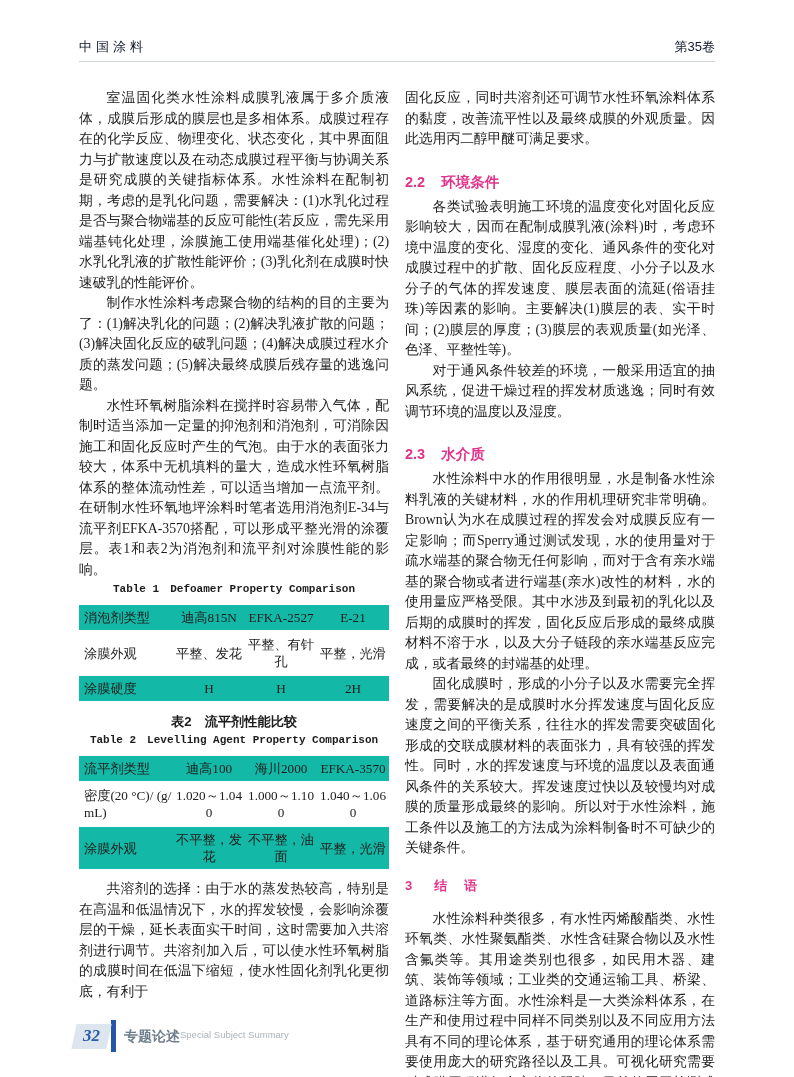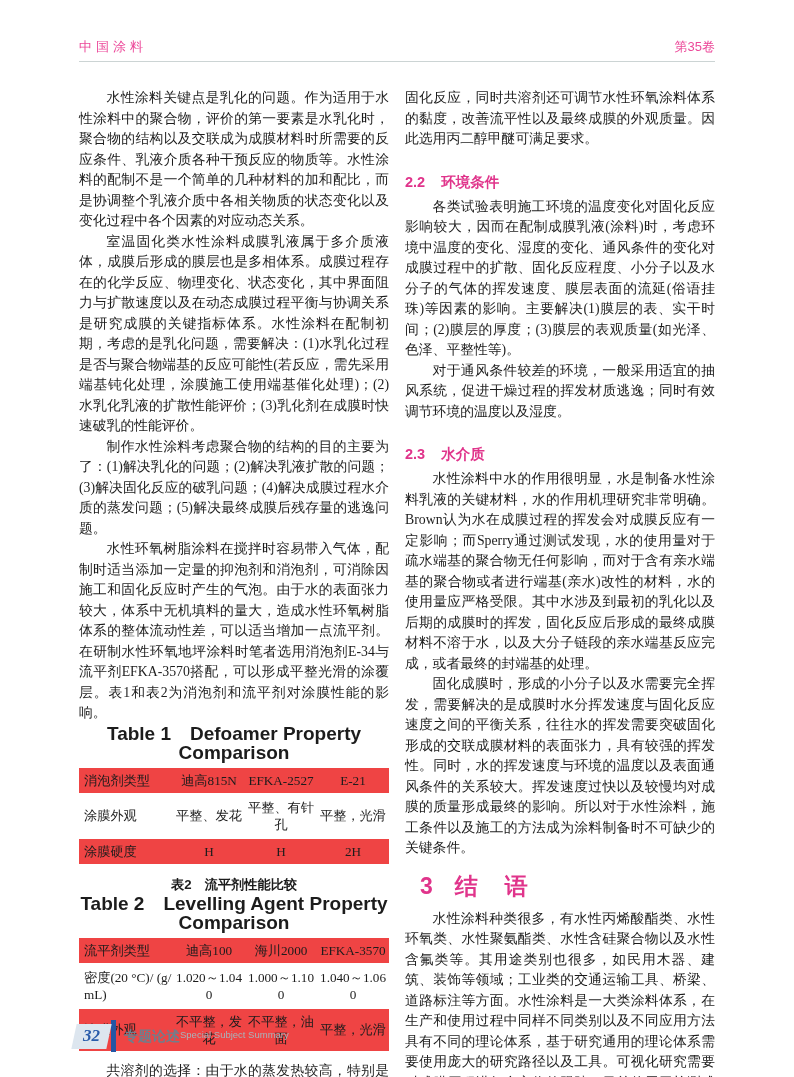--- a/index.html
+++ b/index.html
@@ -5,62 +5,62 @@
   html,body{margin:0;padding:0;}
   body{
     width:794px;height:1077px;background:#ffffff;position:relative;
     font-family:"Liberation Serif","DejaVu Serif",serif;color:#1c1c1c;
     overflow:hidden;
   }
   .page{padding:0 79px;}
   
   .running-head{
     margin-top:38px;display:flex;justify-content:space-between;align-items:flex-end;
-    font-size:13px;color:#ec4899;padding-bottom:5px;border-bottom:1px solid #ccd4d4;
+    font-size:13px;color:#0f172a;padding-bottom:5px;border-bottom:1px solid #ccd4d4;
     font-family:"Liberation Sans","DejaVu Sans",sans-serif;
   }
   .running-head .journal{letter-spacing:4px;}
   
   .columns{display:flex;gap:16px;margin-top:26px;}
   .col{width:310px;}
   .col p{
     margin:0;font-size:13.8px;line-height:20.5px;text-align:justify;
     text-indent:2em;
   }
   .col p.no-indent{text-indent:0;}
   
   .sec-head{
     font-family:"Liberation Sans","DejaVu Sans",sans-serif;
     color:#e0348b;font-weight:bold;font-size:14.5px;
     margin:21px 0 4px 0;line-height:22px;
   }
   .sec-head .sec-num{margin-right:16px;}
   .sec-head-major{
-    font-size:23px;margin:14px 0 10px 15px;line-height:26px;letter-spacing:2px;
+    font-size:13px;margin:14px 0 10px 0;line-height:26px;letter-spacing:2px;
   }
   .sec-head-major .sec-num{margin-right:20px;}
   
   .tbl-caption{
     text-align:center;margin-top:9px;
     font-family:"Liberation Sans","DejaVu Sans",sans-serif;
     font-weight:bold;font-size:13.2px;line-height:19px;
   }
   .tbl-caption-en{
-    text-align:center;font-family:Liberation Sans, sans-serif;
-    font-weight:bold;font-size:19px;line-height:19px;margin-bottom:4px;
+    text-align:center;font-family:Liberation Mono, monospace;
+    font-weight:bold;font-size:11px;line-height:19px;margin-bottom:4px;
   }
   table.datatable{
     width:100%;border-collapse:separate;border-spacing:0 2px;table-layout:fixed;
   }
   table.datatable td{
     font-size:13.2px;line-height:17px;padding:4px 1px;text-align:center;
     vertical-align:middle;word-break:break-all;
   }
   table.datatable td:first-child{text-align:left;padding-left:5px;width:88px;}
-  tr.row-pink td{background:#ef4444;}
+  tr.row-pink td{background:#14b8a6;}
   
   .footer{position:absolute;left:74px;top:1020px;display:flex;align-items:center;}
   .footer .pagenum-box{
     background:#dde6ef;transform:skewX(-12deg);padding:2px 9px 3px 9px;margin-right:2px;
   }
   .footer .pagenum{
     display:inline-block;transform:skewX(12deg);
     font-family:"Liberation Serif","DejaVu Serif",serif;
     font-style:italic;font-weight:bold;font-size:17px;color:#2a5caa;
   }
@@ -81,21 +81,20 @@
 <div class="page">
 
   <div class="running-head">
     <span class="journal">中国涂料</span>
     <span class="volume">第35卷</span>
   </div>
 
   <div class="columns">
 
     <div class="col">
-      <p>水性涂料关键点是乳化的问题。作为适用于水性涂料中的聚合物，评价的第一要素是水乳化时，聚合物的结构以及交联成为成膜材料时所需要的反应条件、乳液介质各种干预反应的物质等。水性涂料的配制不是一个简单的几种材料的加和配比，而是协调整个乳液介质中各相关物质的状态变化以及变化过程中各个因素的对应动态关系。</p>
       <p>室温固化类水性涂料成膜乳液属于多介质液体，成膜后形成的膜层也是多相体系。成膜过程存在的化学反应、物理变化、状态变化，其中界面阻力与扩散速度以及在动态成膜过程平衡与协调关系是研究成膜的关键指标体系。水性涂料在配制初期，考虑的是乳化问题，需要解决：(1)水乳化过程是否与聚合物端基的反应可能性(若反应，需先采用端基钝化处理，涂膜施工使用端基催化处理)；(2)水乳化乳液的扩散性能评价；(3)乳化剂在成膜时快速破乳的性能评价。</p>
       <p>制作水性涂料考虑聚合物的结构的目的主要为了：(1)解决乳化的问题；(2)解决乳液扩散的问题；(3)解决固化反应的破乳问题；(4)解决成膜过程水介质的蒸发问题；(5)解决最终成膜后残存量的逃逸问题。</p>
       <p>水性环氧树脂涂料在搅拌时容易带入气体，配制时适当添加一定量的抑泡剂和消泡剂，可消除因施工和固化反应时产生的气泡。由于水的表面张力较大，体系中无机填料的量大，造成水性环氧树脂体系的整体流动性差，可以适当增加一点流平剂。在研制水性环氧地坪涂料时笔者选用消泡剂E-34与流平剂EFKA-3570搭配，可以形成平整光滑的涂覆层。表1和表2为消泡剂和流平剂对涂膜性能的影响。</p>
 
       <div class="tbl-caption-en">Table 1　Defoamer Property Comparison</div>
       <table class="datatable">
         <tbody>
           <tr class="row-pink">
             <td>消泡剂类型</td>
             <td>迪高815N</td>

